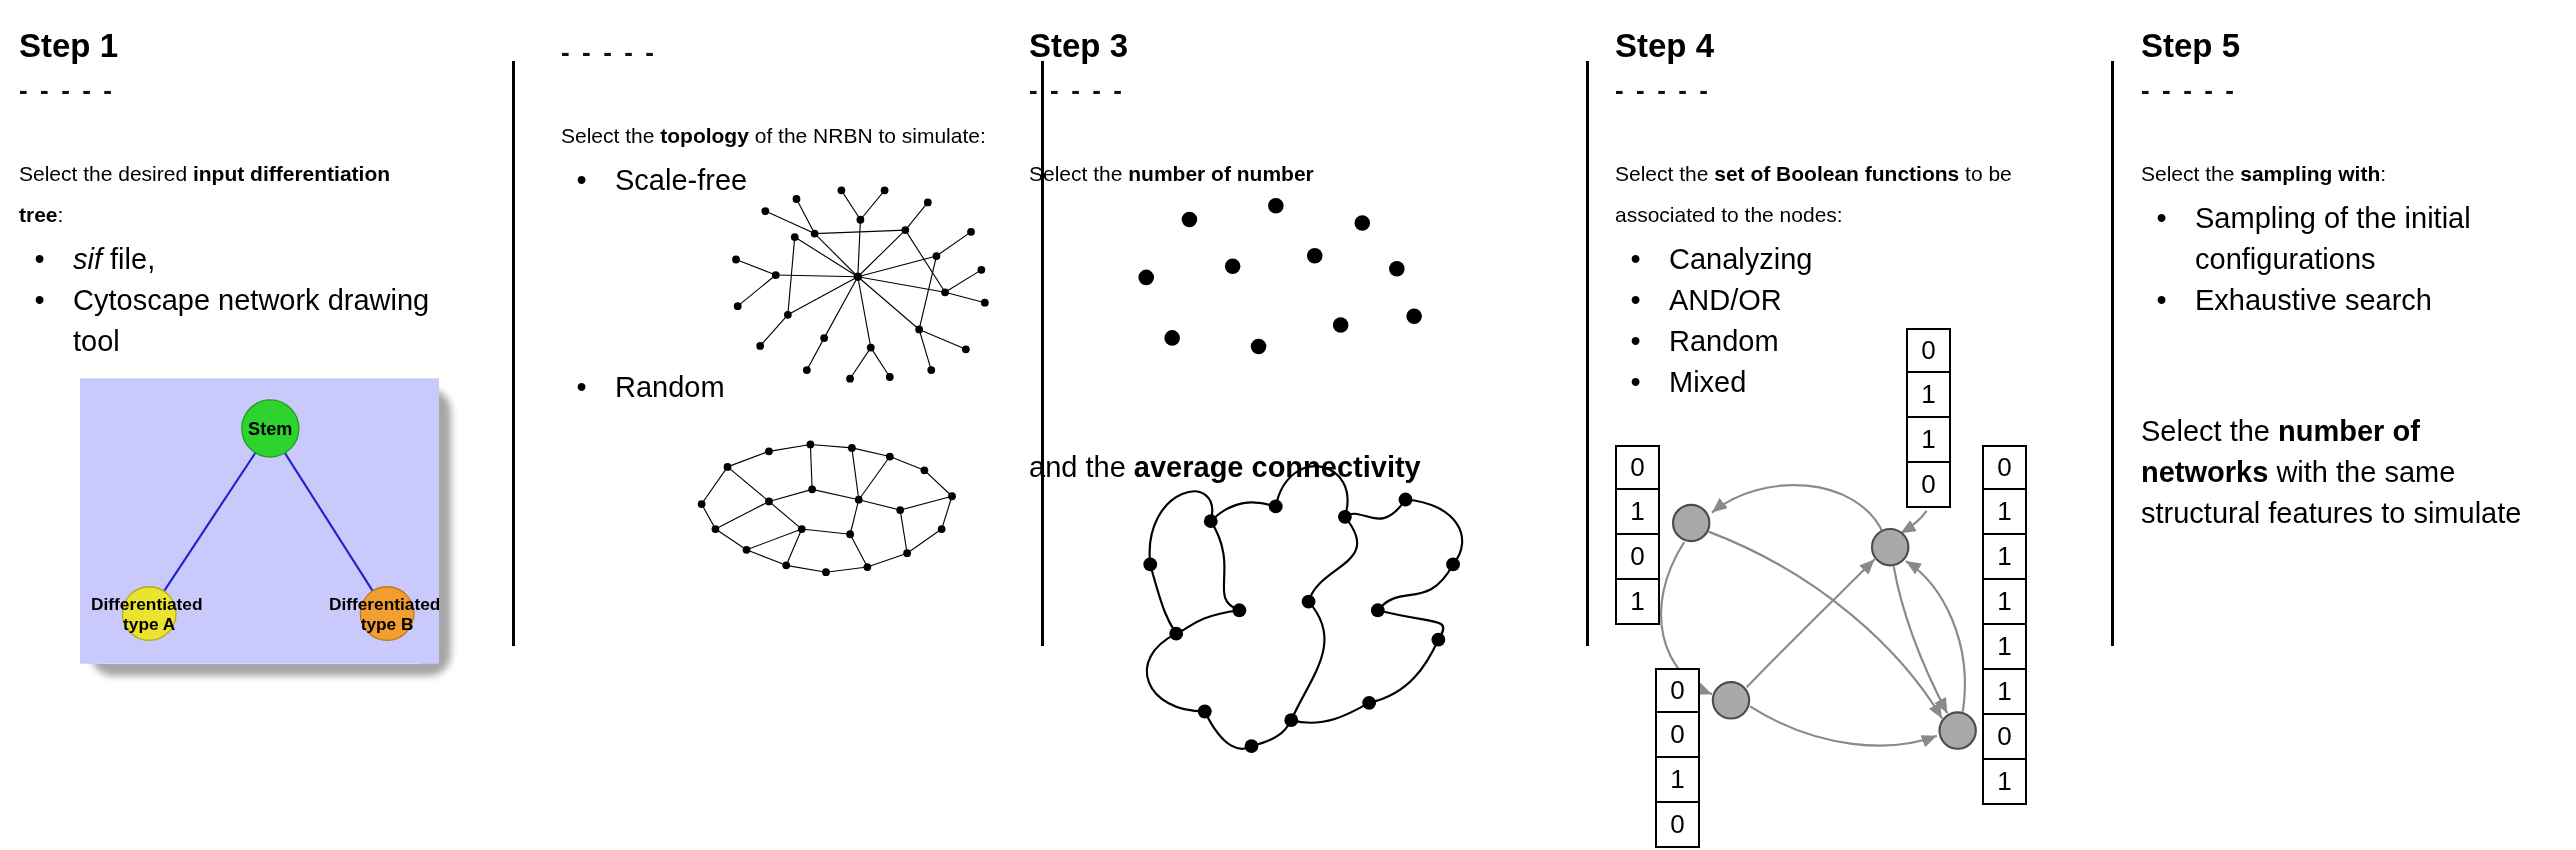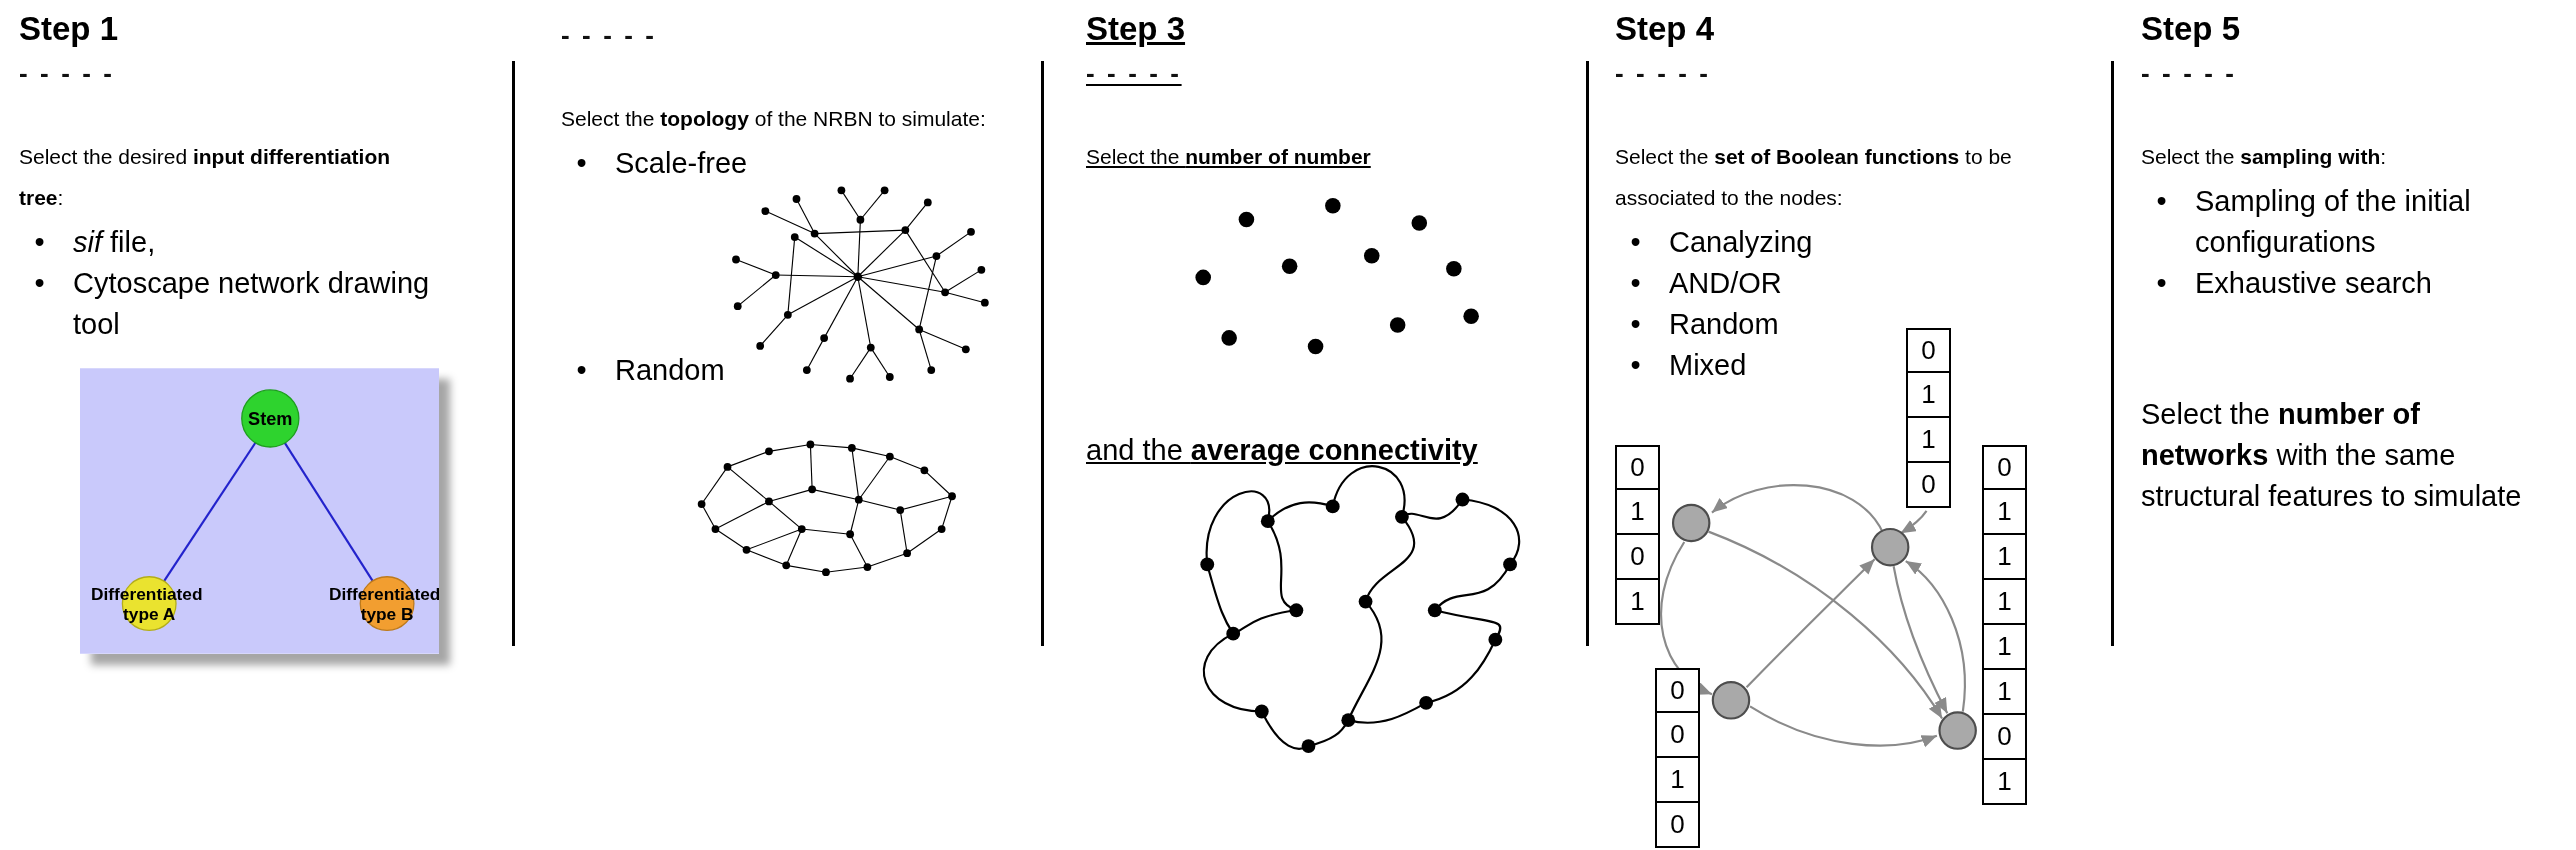--- a/index.html
+++ b/index.html
@@ -2,35 +2,35 @@
 <html style="font-size:14px"><head>
 <meta charset="utf-8">
 <style>
   * { margin:0; padding:0; box-sizing:border-box; }
   html,body { background:#ffffff; }
   #canvas {
     position:relative; width:2576px; height:851px; background:#ffffff;
     font-family:"Liberation Sans", sans-serif; color:#000;
     overflow:hidden;
   }
-  .col { position:absolute; top:0; height:674px; padding-top:10px; }
+  .col { position:absolute; top:0; height:674px; padding-top:27px; }
   .step-title { font-size:33px; font-weight:bold; line-height:38px; }
   .dashes { margin-top:10.4px; font-size:26px; font-weight:bold; letter-spacing:2.6px; color:#111; line-height:31px; }
   .intro { margin-top:47px; font-size:21px; line-height:41px; }
   .para  { font-size:29px; line-height:41px; }
   .b { font-weight:bold; }
   .i { font-style:italic; }
   ul.bullets { margin-top:3.5px; list-style:none; }
   ul.bullets li { position:relative; padding-left:54px; font-size:29px; line-height:41px; }
   ul.bullets li::before { content:"\2022"; position:absolute; left:15.6px; }
   .divider { position:absolute; top:61px; height:585px; width:2.6px; background:#000; }
 
   
-  .tree-box { position:absolute; left:61px; top:368px; width:359px; height:286px;
-              box-shadow:11.2px 11.2px 7.8px #a6a6a6; }
+  .tree-box { position:absolute; left:61px; top:378px; width:359px; height:286px;
+              box-shadow:11.2px 11.2px 7.8px #a6a6a6;border-radius:22px; }
   .tree-box svg { display:block; }
 
   
   .abs { position:absolute; }
 
   
   .bool-net { position:absolute; left:0; top:324px; width:450px; height:526px; }
   .ttable { position:absolute; display:flex; flex-direction:column; z-index:2; }
   .tcell { width:45px; height:45px; background:#fff; border:2.6px solid #000;
            display:flex; align-items:center; justify-content:center; font-size:26px; }
@@ -211,21 +211,21 @@
           <circle cx="196" cy="90" r="4.5"></circle>
         <circle cx="244" cy="102" r="4.5"></circle>
           <circle cx="130" cy="124" r="4.5"></circle>
           <circle cx="186" cy="130" r="4.5"></circle>
       </g>
     </svg>
   </div>
 
   <div class="divider" style="left:1041px;"></div>
 
-  <div class="col" style="left:1086px; width:480px;text-decoration:underline;">
+  <div class="col" style="left:1029px; width:480px;">
     <div class="step-title">Step 3</div>
     <div class="dashes">- - - - -</div>
     <div class="intro"><span>Select the </span><span class="b">number of number</span></div>
 
     <svg class="abs" style="left:74px; top:195px;" width="363" height="208" viewBox="0 0 420 240">
       <g fill="#000">
         <circle cx="100" cy="28" r="9"></circle>
           <circle cx="200" cy="12" r="9"></circle>
           <circle cx="300" cy="32" r="9"></circle>
         <circle cx="50" cy="95" r="9"></circle>

